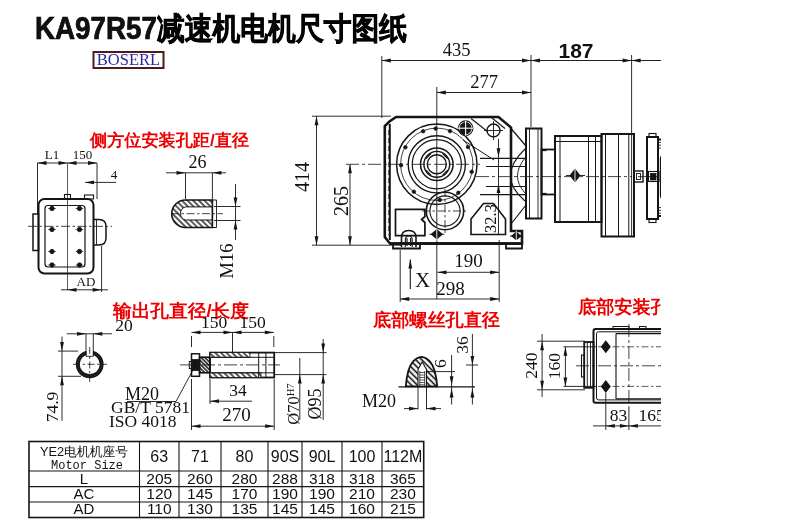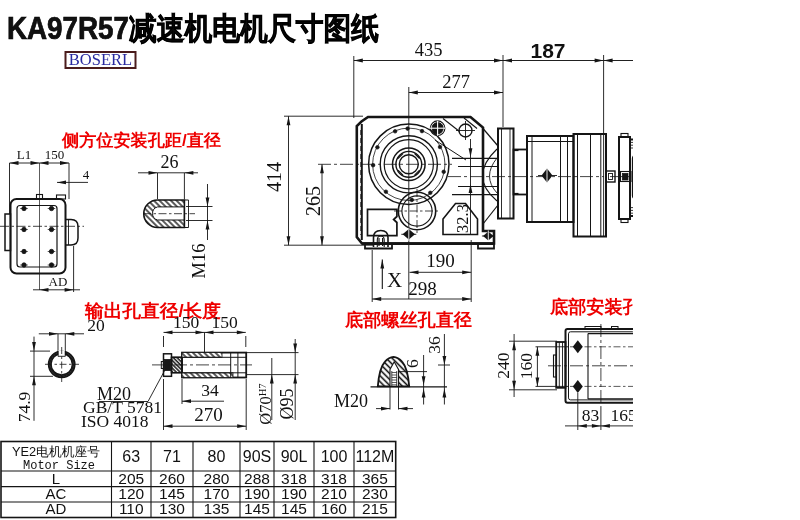--- a/index.html
+++ b/index.html
@@ -1,16 +1,16 @@
 <!DOCTYPE html>
 <html><head>
 <meta charset="utf-8">
 <style>
 html,body{margin:0;padding:0;background:#ffffff;}
-#wrap{position:relative;width:633px;height:520px;overflow:hidden;}
+#wrap{position:relative;width:633px;height:520px;overflow:hidden;padding-left:28px;}
 text{white-space:pre;}
 </style>
 </head>
 <body>
 <div id="wrap">
 <svg width="800" height="520" viewBox="0 0 800 520">
 <defs>
 <pattern id="hat" width="4" height="4" patternUnits="userSpaceOnUse" patternTransform="rotate(45)">
 <rect width="4" height="4" fill="#ffffff"></rect>
           <line x1="0" y1="1" x2="4" y2="1" stroke="#151515" stroke-width="1.4"></line>

